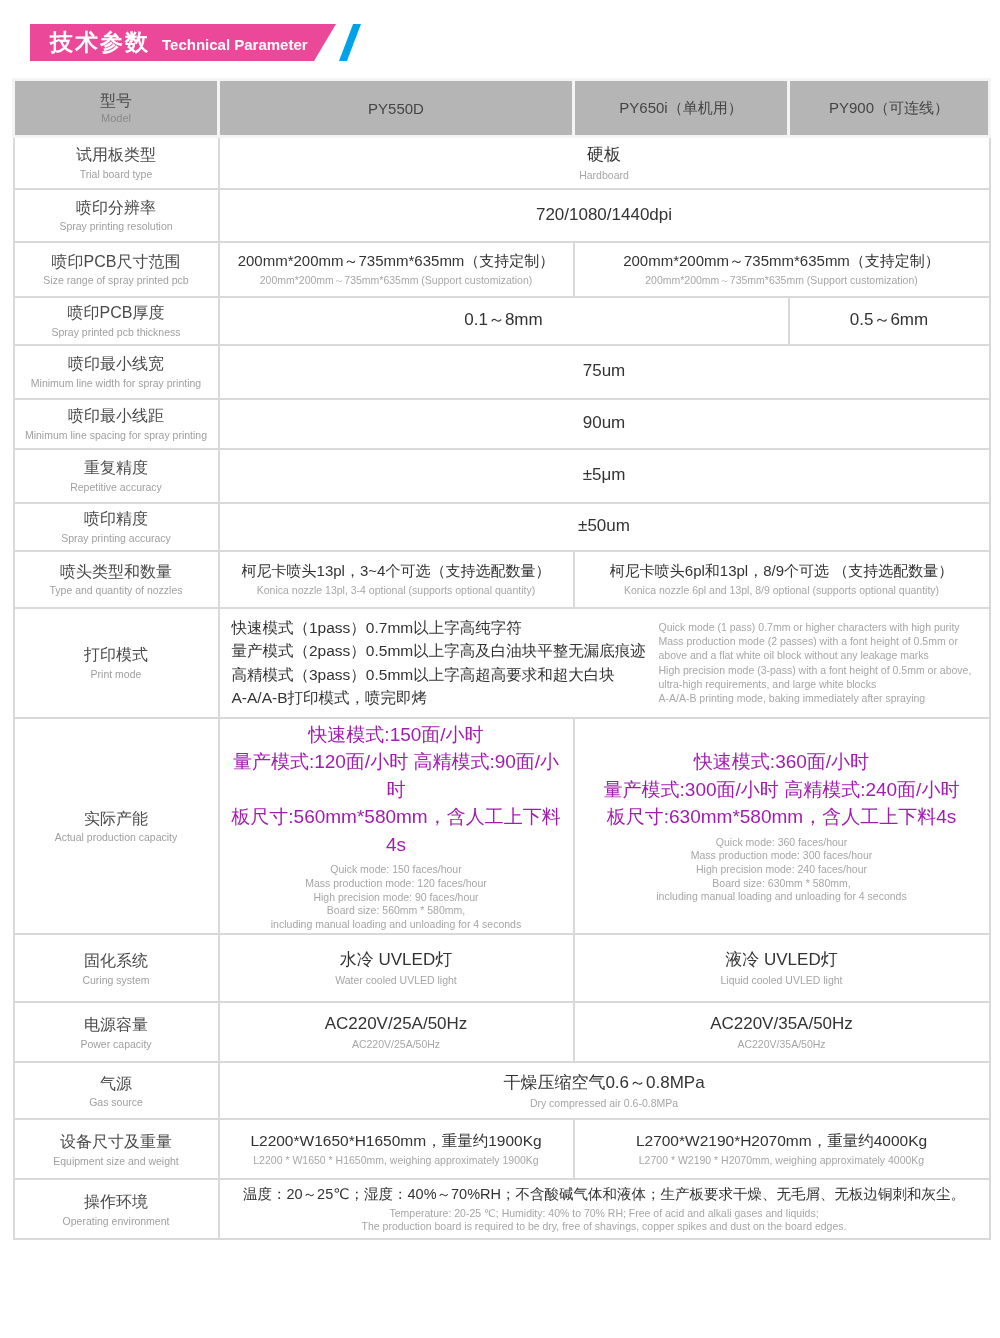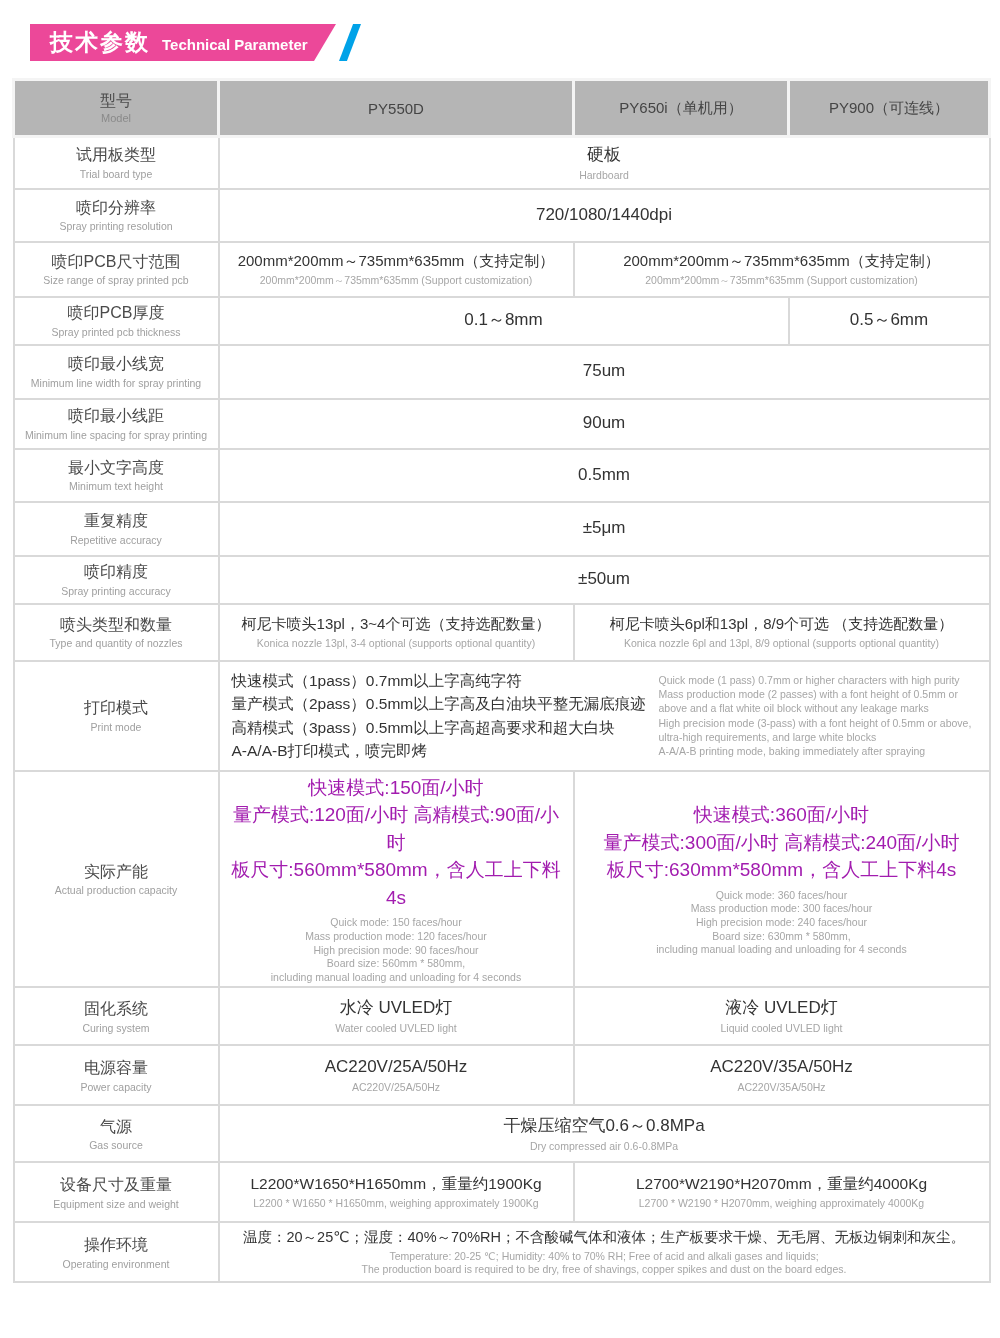--- a/index.html
+++ b/index.html
@@ -36,21 +36,21 @@
   .val .zh{font-size:17px;color:#333333;line-height:1.3;}
   .val .en{font-size:10.5px;color:#a6a6a6;line-height:1.25;margin-top:3px;}
   tr.r2 .val .zh{font-size:15px;}
   tr.r10 .val .zh{font-size:15px;}
   tr.r17 .val .zh{font-size:15.5px;}
   tr.r18 .val .zh{font-size:14.5px;}
   
   tr.hrow{height:57px;} tr.r0{height:52px;} tr.r1{height:53px;} tr.r2{height:55px;}
   tr.r3{height:48px;} tr.r4{height:54px;} tr.r5{height:50px;} tr.r6{height:53px;}
   tr.r7{height:53px;} tr.r8{height:54px;} tr.r9{height:48px;} tr.r10{height:57px;}
-  tr.r11{height:110px;} tr.r12{height:140px;} tr.r13{height:58px;} tr.r14{height:58px;margin-top:28px;}
+  tr.r11{height:110px;} tr.r12{height:140px;} tr.r13{height:58px;} tr.r14{height:68px;margin-top:28px;}
   tr.r15{height:60px;} tr.r16{height:57px;} tr.r17{height:60px;margin-left:24px;} tr.r18{height:60px;}
   
   .pm-cell{display:flex;align-items:center;justify-content:space-between;padding:0 4px 0 8px;}
   .pm-zh{text-align:left;font-size:15.5px;color:#333;line-height:1.5;}
   .pm-en{width:320px;text-align:left;font-size:10.5px;color:#a6a6a6;line-height:1.35;padding-right:2px;}
   
   .prod-zh{font-size:19px;color:#a21caf;line-height:1.45;}
   .prod-en{font-size:10.5px;color:#a6a6a6;line-height:1.3;margin-top:5px;}
 </style>
 </head>
@@ -151,29 +151,20 @@
   <tr class="r5">
     <td class="lab">
       <div class="zh">喷印最小线距</div>
       <div class="en">Minimum line spacing for spray printing</div>
     </td>
     <td class="val" colspan="3">
       <div class="zh">90um</div>
     </td>
   </tr>
 
-  <tr class="r6">
-    <td class="lab">
-      <div class="zh">最小文字高度</div>
-      <div class="en">Minimum text height</div>
-    </td>
-    <td class="val" colspan="3">
-      <div class="zh">0.5mm</div>
-    </td>
-  </tr>
 
 
   <tr class="r8">
     <td class="lab">
       <div class="zh">重复精度</div>
       <div class="en">Repetitive accuracy</div>
     </td>
     <td class="val" colspan="3">
       <div class="zh">±5μm</div>
     </td>

